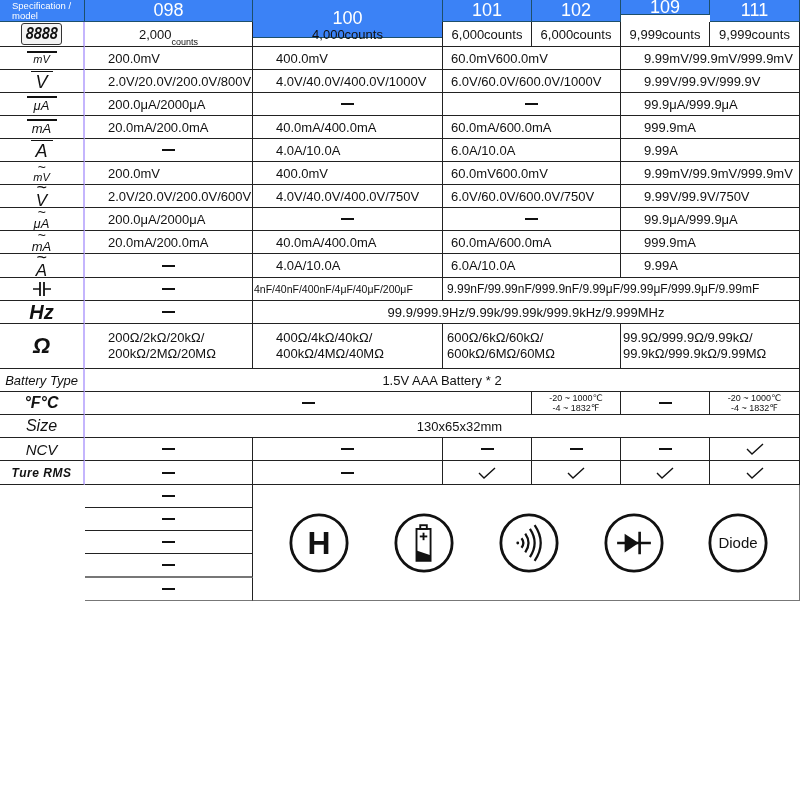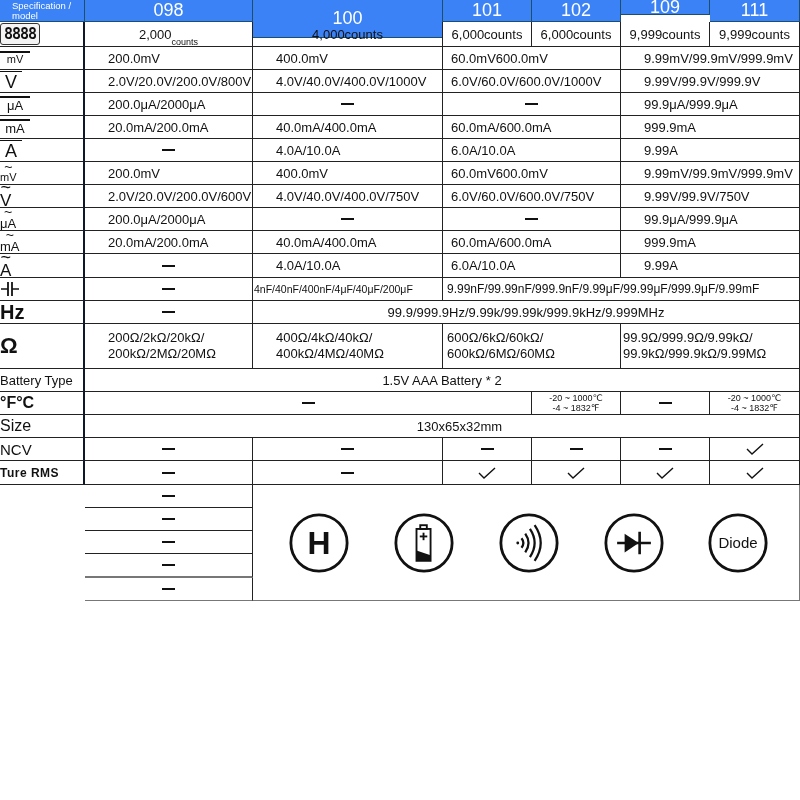--- a/index.html
+++ b/index.html
@@ -3,21 +3,21 @@
 <meta charset="utf-8">
 <style>
   html, body { margin:0; padding:0; background:#ffffff; }
   body { width:800px; height:800px; position:relative; overflow:hidden;
          font-family:"Liberation Sans", "DejaVu Sans", sans-serif; color:#111; }
   #sheet { position:absolute; left:0; top:0; width:800px; height:602px; }
   .cell { position:absolute; box-sizing:border-box; border-right:1px solid #222; border-bottom:1px solid #222;
           display:flex; align-items:center; font-size:13px; white-space:nowrap; overflow:hidden; }
   .hdr { background:#3b82f6; color:#ffffff; justify-content:center; font-size:18px; border-color:#1d4f6b; }
   .hdr.label { font-size:9.5px; line-height:10px; justify-content:flex-start; padding-left:12px; align-items:center; white-space:normal; }
-  .lab { justify-content:flex-start; border-right:2px solid #0f172a; }
+  .lab { justify-content:center; border-right:2px solid #c4b5fd;font-style:italic; }
   .c { justify-content:center; }
   .l { justify-content:flex-start; padding-left:23px; }
   .two { white-space:normal; line-height:16px; font-size:13px; }
   .small { font-size:9px; line-height:10px; white-space:normal; text-align:center; }
   .counts-sm { font-size:9px; }
   .dash { display:inline-block; width:13px; height:2px; background:#111; }
   .check svg { width:18px; height:14px; }
   .sym { position:relative; display:flex; flex-direction:column; align-items:center; line-height:1; }
   .sym .bar { width:30px; height:1.5px; background:#111; margin-bottom:1px; }
   .sym .tilde { font-size:14px; line-height:8px; height:9px; }

